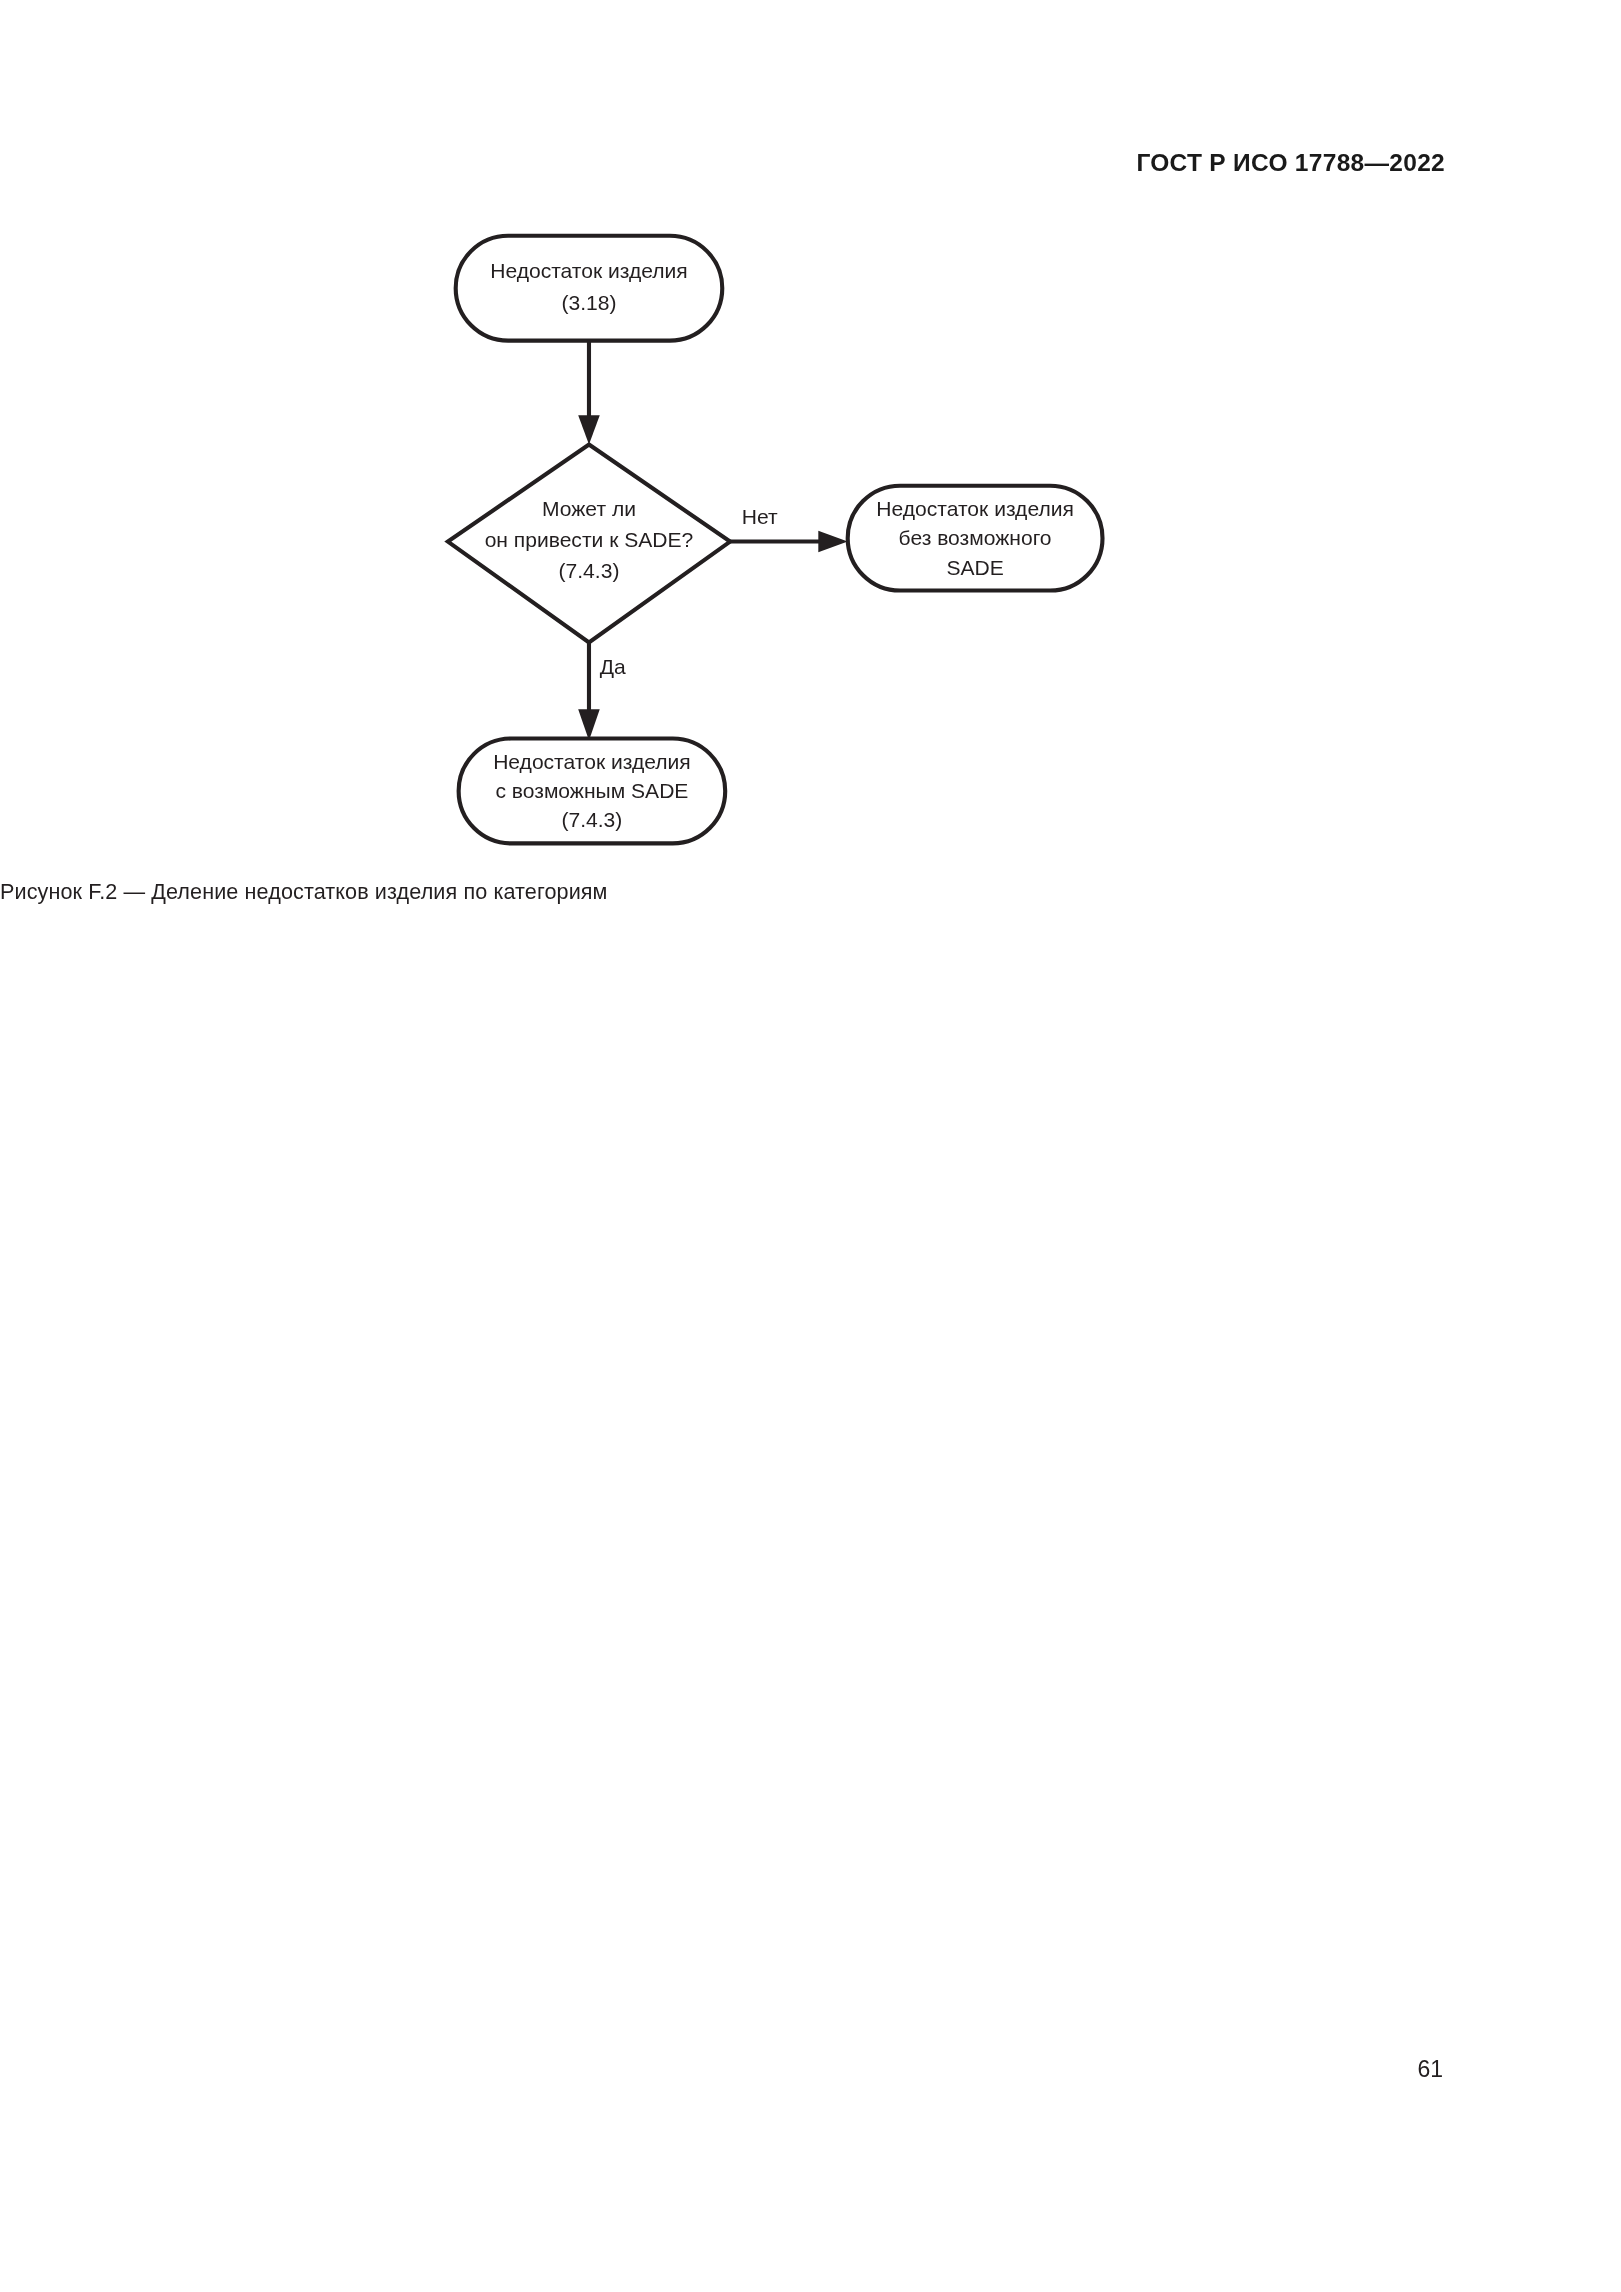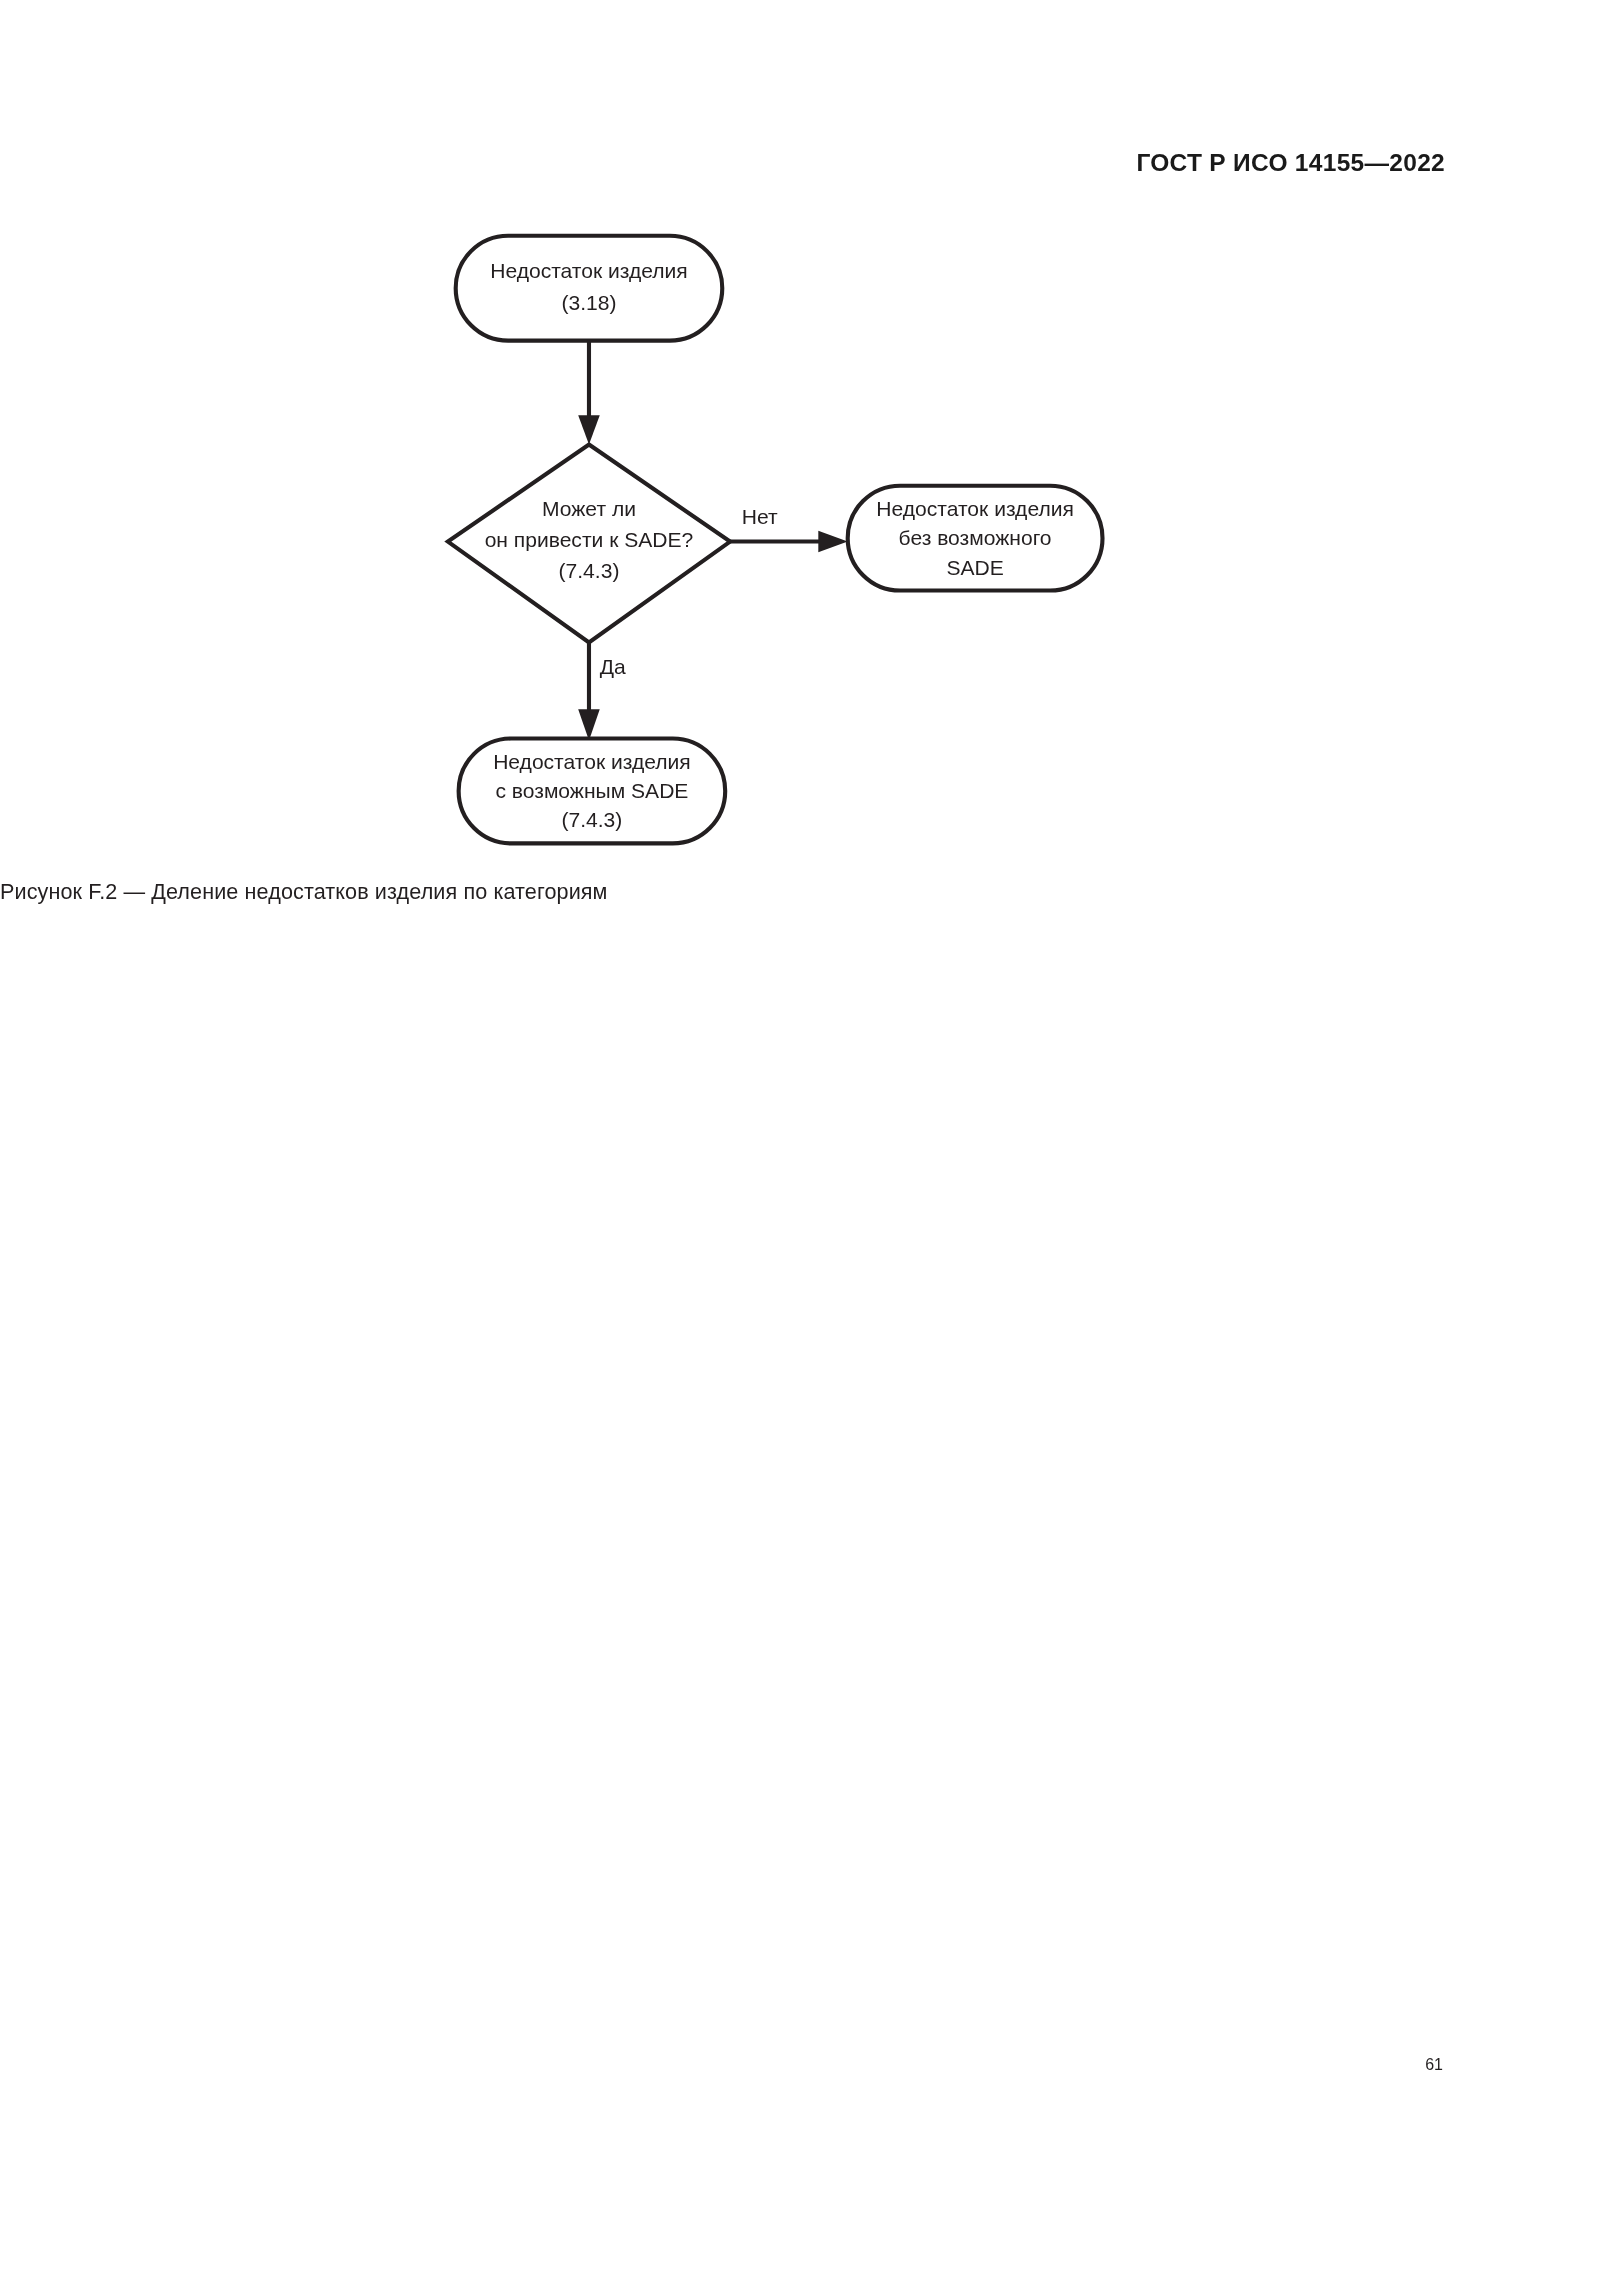--- a/index.html
+++ b/index.html
@@ -79,30 +79,30 @@
     text-align: left;
     font-size: 21.6px;
     color: #231f20;
     letter-spacing: 0.1px;
   }
   
   .page-number {
     position: absolute;
     right: 178px;
     top: 2056px;
-    font-size: 16px;
+    font-size: 23px;
     color: #231f20;
   }
 </style>
 </head>
 <body>
 
 <div class="page">
 
-  <div class="doc-header">ГОСТ Р ИСО 14155—2022</div>
+  <div class="doc-header">ГОСТ Р ИСО 17788—2022</div>
 
   <div class="figure">
 
     <svg class="flow-svg" viewBox="0 0 800 680">
 
       <defs></defs>
 
       <g>
         <rect class="shape" x="65" y="25" width="272" height="107" rx="53.5" ry="53.5"></rect>
         <text class="node-label" x="201" y="62">Недостаток изделия</text>

